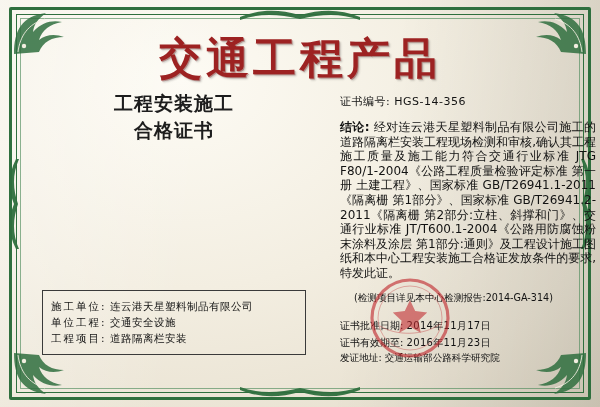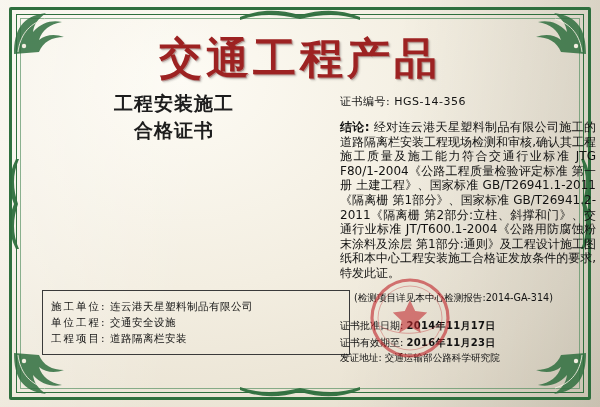--- a/index.html
+++ b/index.html
@@ -117,21 +117,21 @@
     font-size: 19px;
     line-height: 27px;
     color: #1d1d1d;
     letter-spacing: 1px;
   }
   
   .left-info {
     position: absolute;
     left: 18px;
     top: 268px;
-    width: 308px;
+    width: 264px;
     border: 1px solid #3a3a3a;
     padding: 7px 8px 8px 8px;
     box-sizing: border-box;
   }
   .left-info .row {
     font-size: 10.5px;
     color: #141414;
     line-height: 16px;
     white-space: nowrap;
   }
@@ -164,21 +164,21 @@
     margin-top: 9px;
     font-size: 9.6px;
     text-indent: 14px;
   }
   .fields {
     margin-top: 12px;
     font-size: 10px;
     line-height: 17px;
   }
   .fields .f { white-space: nowrap; }
-  .fields .fv { letter-spacing: 0.3px; font-weight: bold; }
+  .fields .fv { letter-spacing: 0.3px; }
   .addr {
     margin-top: 0px;
     font-size: 9.6px;
     line-height: 14px;
   }
   .addr .indent { display:inline-block; width: 50px; }
   .tel {
     margin-top: 4px;
     font-size: 9.6px;
   }

